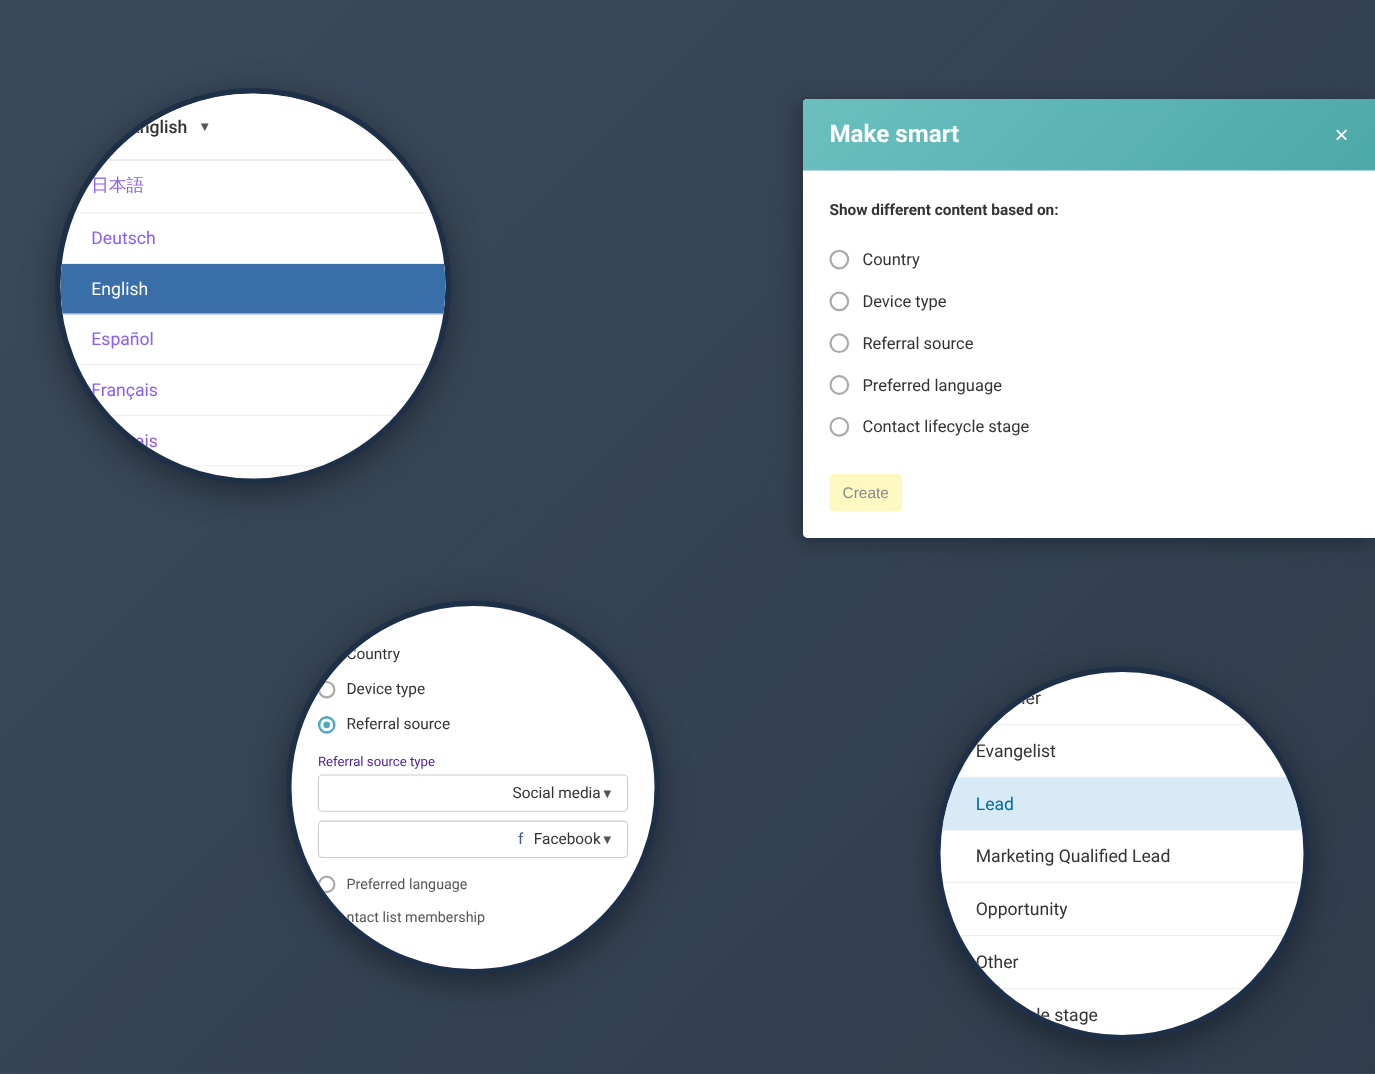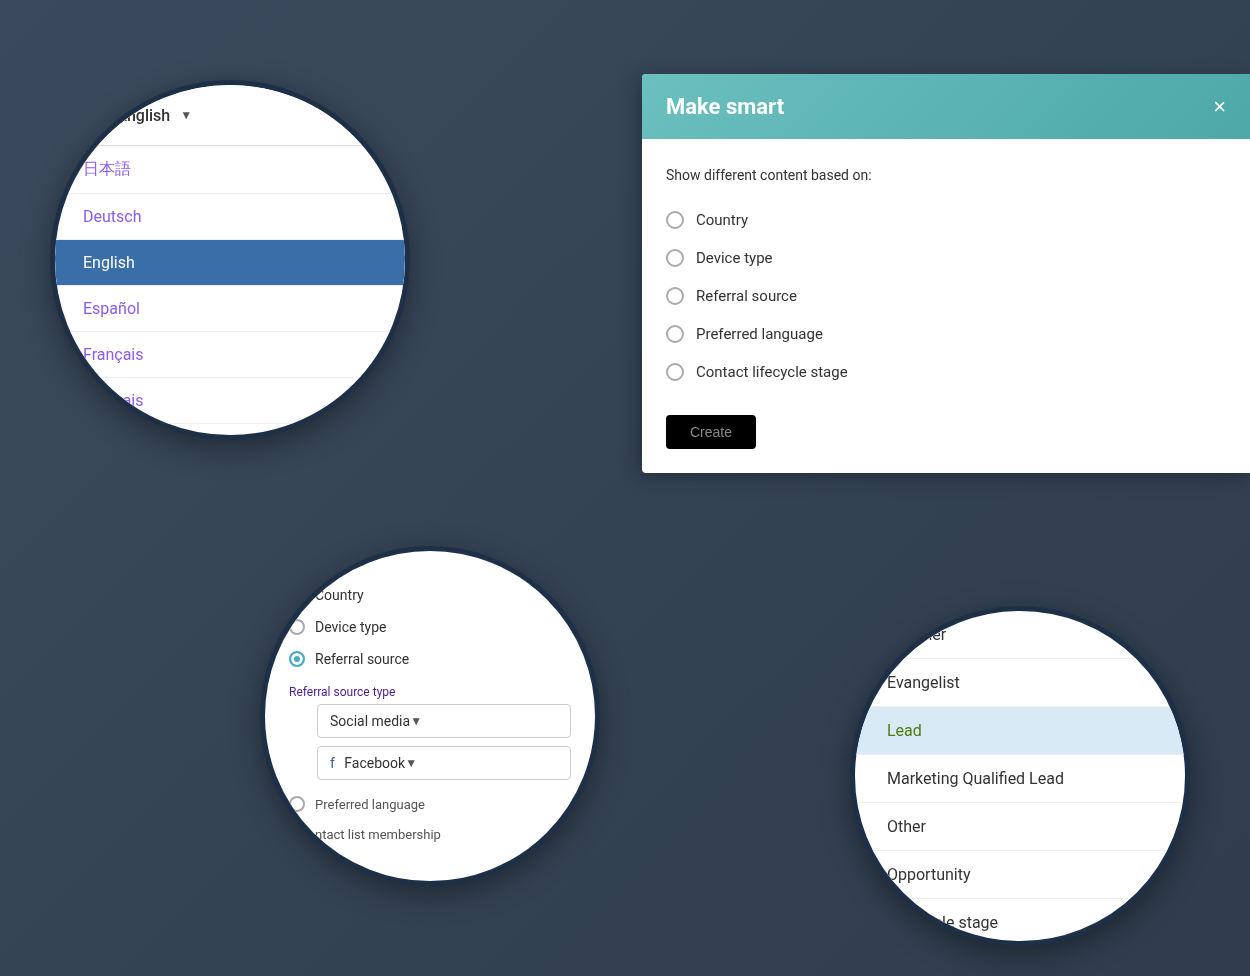--- a/index.html
+++ b/index.html
@@ -17,23 +17,23 @@
     .bg-overlay {
       position: absolute;
       inset: 0;
       background: linear-gradient(135deg, #3a4a5c 0%, #2d3a4a 100%);
       opacity: 0.85;
     }
 
     
     .make-smart-panel {
       position: absolute;
-      top: 74px;
+      top: 90px;
       right: 0;
-      width: 608px;
+      width: 520px;
       background: #fff;
       border-radius: 4px 0 0 4px;
       box-shadow: -4px 4px 20px rgba(0,0,0,0.3);
       overflow: visible;
     }
 
     .panel-header {
       background: linear-gradient(135deg, #6bbfbf 0%, #4da8a8 100%);
       padding: 20px 24px;
       display: flex;
@@ -56,21 +56,21 @@
       border: none;
       line-height: 1;
     }
 
     .panel-body {
       padding: 28px 24px 24px;
     }
 
     .panel-subtitle {
       font-size: 14px;
-      font-weight: 400;
+      font-weight: 700;
       color: #333;
       margin-bottom: 18px;
     }
 
     .radio-option {
       display: flex;
       align-items: center;
       padding: 10px 0;
       gap: 12px;
     }
@@ -90,24 +90,24 @@
     }
 
     .panel-actions {
       display: flex;
       gap: 12px;
       margin-top: 24px;
       align-items: center;
     }
 
     .btn-create {
-      background: #000000;
+      background: #fef9c3;
       border: none;
       border-radius: 4px;
-      padding: 9px 24px;
+      padding: 9px 12px;
       font-size: 14px;
       color: #888;
       cursor: pointer;
     }
 
     
     .lifecycle-circle {
       position: absolute;
       bottom: 30px;
       right: 60px;
@@ -136,21 +136,21 @@
     .lifecycle-item {
       padding: 14px 32px;
       font-size: 16px;
       color: #333;
       border-bottom: 1px solid #eee;
       cursor: pointer;
     }
 
     .lifecycle-item.selected {
       background: #d8eaf5;
-      color: #4d7c0f;
+      color: #0369a1;
     }
 
     
     .language-circle {
       position: absolute;
       top: 80px;
       left: 50px;
       width: 360px;
       height: 360px;
       border-radius: 50%;
@@ -269,28 +269,27 @@
       font-size: 12px;
       color: #4c1d95;
       margin-bottom: 5px;
     }
 
     .ref-dropdown {
       border: 1px solid #ccc;
       border-radius: 4px;
       padding: 8px 12px;
       display: flex;
-      justify-content: flex-start;
+      justify-content: flex-end;
       align-items: center;
       font-size: 14px;
       color: #333;
       background: #fff;
       cursor: pointer;
       margin-bottom: 8px;
-      margin-left: 28px;
     }
 
     .ref-dropdown-arrow {
       font-size: 12px;
       color: #555;
     }
 
     .facebook-icon {
       color: #3b5998;
       font-size: 14px;
@@ -415,18 +414,18 @@
   </div>
 </div>
 
 <div class="lifecycle-circle">
   <div class="lifecycle-circle-inner">
     <ul class="lifecycle-list">
       <li class="lifecycle-item">ustomer</li>
       <li class="lifecycle-item">Evangelist</li>
       <li class="lifecycle-item selected">Lead</li>
       <li class="lifecycle-item">Marketing Qualified Lead</li>
+      <li class="lifecycle-item">Opportunity</li>
       <li class="lifecycle-item">Other</li>
-      <li class="lifecycle-item">Opportunity</li>
       <li class="lifecycle-item">t lifecycle stage</li>
     </ul>
   </div>
 </div>
 
 </body></html>

